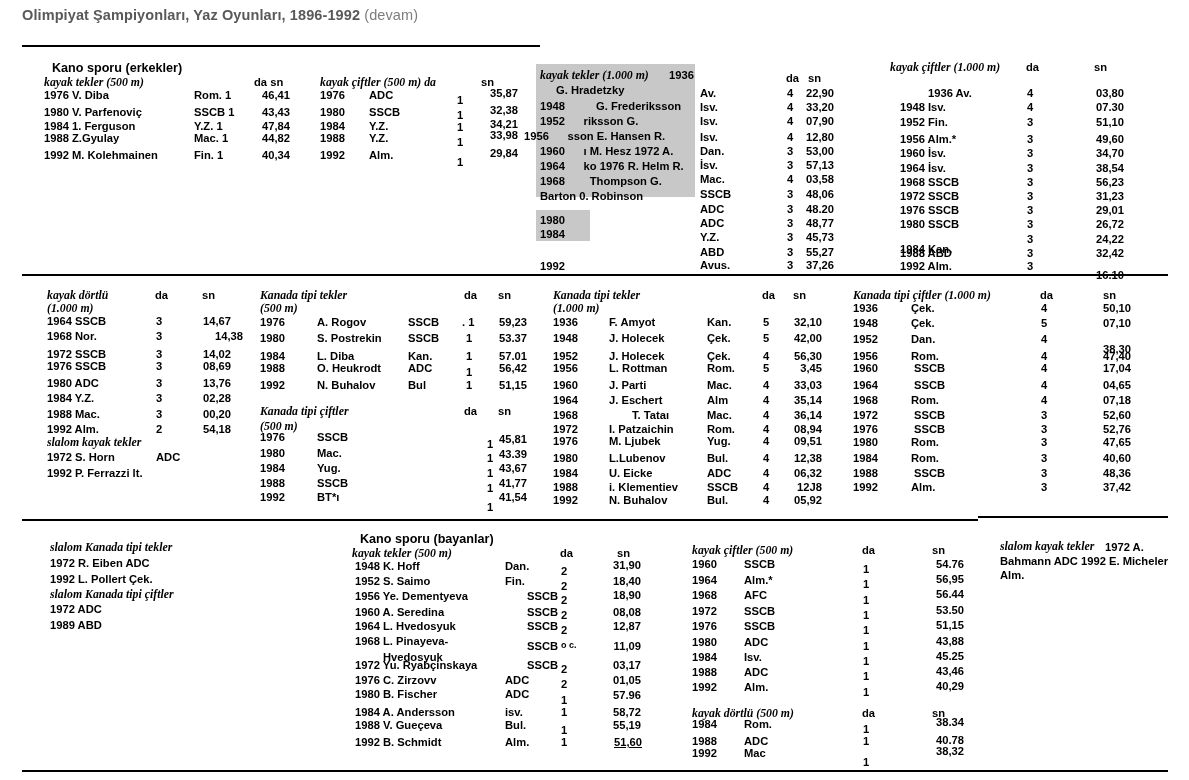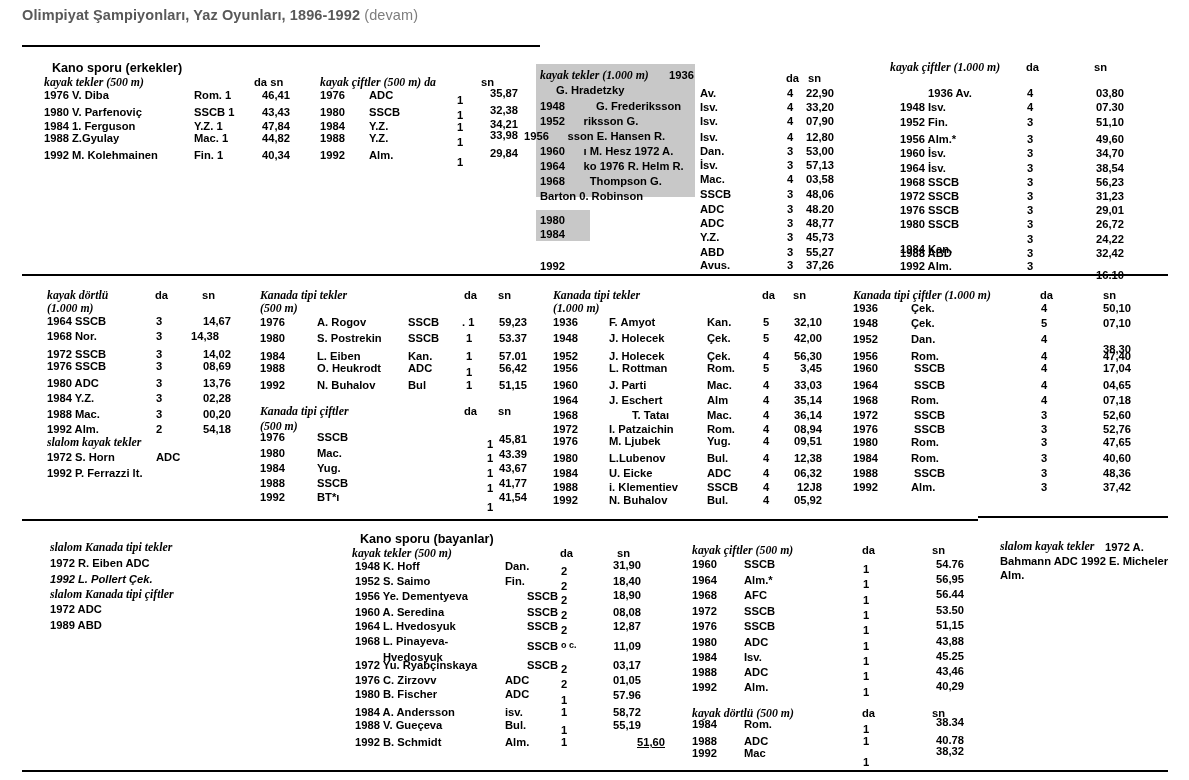--- a/index.html
+++ b/index.html
@@ -303,21 +303,21 @@
     <div class="hd" style="left:155px; top:290px;">da</div>
     <div class="hd" style="left:202px; top:290px;">sn</div>
 
     <div>
       <div class="t" style="left:47px; top:316px;"><span>1964</span> <span>SSCB</span></div>
       <div class="t" style="left:156px; top:316px;">3</div>
       <div class="t r" style="left:180px; top:316px; width:51px;">14,67</div>
 
       <div class="t" style="left:47px; top:331px;"><span>1968</span> <span>Nor.</span></div>
       <div class="t" style="left:156px; top:331px;">3</div>
-      <div class="t r" style="left:168px; top:331px; width:51px;">14,38</div>
+      <div class="t r" style="left:192px; top:331px; width:51px;">14,38</div>
 
       <div class="t" style="left:47px; top:349px;"><span>1972</span> <span>SSCB</span></div>
       <div class="t" style="left:156px; top:349px;">3</div>
       <div class="t r" style="left:180px; top:349px; width:51px;">14,02</div>
 
       <div class="t" style="left:47px; top:361px;"><span>1976</span> <span>SSCB</span></div>
       <div class="t" style="left:156px; top:361px;">3</div>
       <div class="t r" style="left:180px; top:361px; width:51px;">08,69</div>
 
       <div class="t" style="left:47px; top:378px;"><span>1980</span> <span>ADC</span></div>
@@ -354,21 +354,21 @@
       <div class="t" style="left:462px; top:317px;">. 1</div>
       <div class="t r" style="left:482px; top:317px; width:45px;">59,23</div>
 
       <div class="t" style="left:260px; top:333px;">1980</div>
       <div class="t" style="left:317px; top:333px;">S. Postrekin</div>
       <div class="t" style="left:408px; top:333px;">SSCB</div>
       <div class="t" style="left:466px; top:333px;">1</div>
       <div class="t r" style="left:482px; top:333px; width:45px;">53.37</div>
 
       <div class="t" style="left:260px; top:351px;">1984</div>
-      <div class="t" style="left:317px; top:351px;">L. Eiben</div>
+      <div class="t" style="left:317px; top:351px;">L. Diba</div>
       <div class="t" style="left:408px; top:351px;">Kan.</div>
       <div class="t" style="left:466px; top:351px;">1</div>
       <div class="t r" style="left:482px; top:351px; width:45px;">57.01</div>
 
       <div class="t" style="left:260px; top:363px;">1988</div>
       <div class="t" style="left:317px; top:363px;">O. Heukrodt</div>
       <div class="t" style="left:408px; top:363px;">ADC</div>
       <div class="t" style="left:466px; top:367px;">1</div>
       <div class="t r" style="left:482px; top:363px; width:45px;">56,42</div>
 
@@ -565,21 +565,21 @@
       <div class="t" style="left:911px; top:482px;">Alm.</div>
       <div class="t" style="left:1041px; top:482px;">3</div>
       <div class="t r" style="left:1085px; top:482px; width:46px;">37,42</div>
     </div>
   </div>
 
   <div class="layer-text">
 
     <div class="it" style="left:50px; top:542px;">slalom Kanada tipi tekler</div>
     <div class="t" style="left:50px; top:558px;">1972 R. Eiben ADC</div>
-    <div class="t" style="left:50px; top:574px;font-style:italic;">1992 L. Pollert Çek.</div>
+    <div class="t" style="left:50px; top:574px;">1992 L. Pollert Çek.</div>
     <div class="it" style="left:50px; top:589px;">slalom Kanada tipi çiftler</div>
     <div class="t" style="left:50px; top:604px;">1972 ADC</div>
     <div class="t" style="left:50px; top:620px;">1989 ABD</div>
 
     <div class="sect" style="left:352px; top:533px;">Kano sporu (bayanlar)</div>
     <div class="it" style="left:352px; top:548px;">kayak tekler (500 m)</div>
     <div class="hd" style="left:560px; top:548px;">da</div>
     <div class="hd" style="left:617px; top:548px;">sn</div>
 
     <div>
@@ -635,21 +635,21 @@
       <div class="t r" style="left:595px; top:707px; width:46px;">58,72</div>
 
       <div class="t" style="left:355px; top:720px;"><span>1988</span> <span>V. Gueçeva</span></div>
       <div class="t" style="left:505px; top:720px;">Bul.</div>
       <div class="t" style="left:561px; top:725px;">1</div>
       <div class="t r" style="left:595px; top:720px; width:46px;">55,19</div>
 
       <div class="t" style="left:355px; top:737px;"><span>1992</span> <span>B. Schmidt</span></div>
       <div class="t" style="left:505px; top:737px;">Alm.</div>
       <div class="t" style="left:561px; top:737px;">1</div>
-      <div class="t r" style="left:619px; top:737px; width:46px;text-decoration:underline;">51,60</div>
+      <div class="t r" style="left:596px; top:737px; width:46px;text-decoration:underline;">51,60</div>
     </div>
 
     <div class="it" style="left:692px; top:545px;">kayak çiftler (500 m)</div>
     <div class="hd" style="left:862px; top:545px;">da</div>
     <div class="hd" style="left:932px; top:545px;">sn</div>
 
     <div>
       <div class="t" style="left:692px; top:559px;">1960</div>
       <div class="t" style="left:744px; top:559px;">SSCB</div>
       <div class="t" style="left:863px; top:564px;">1</div>

